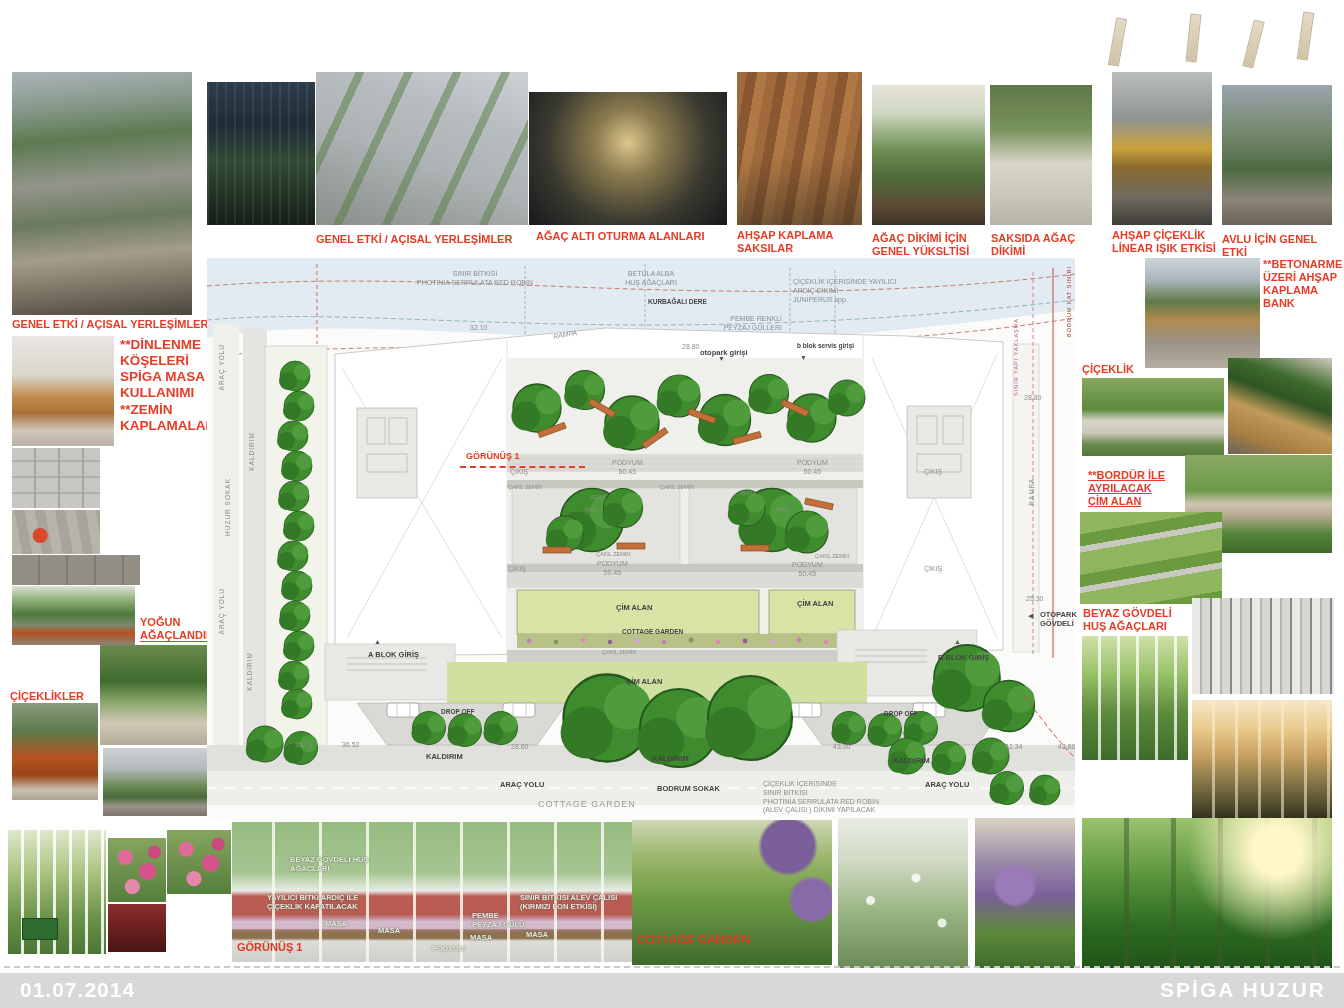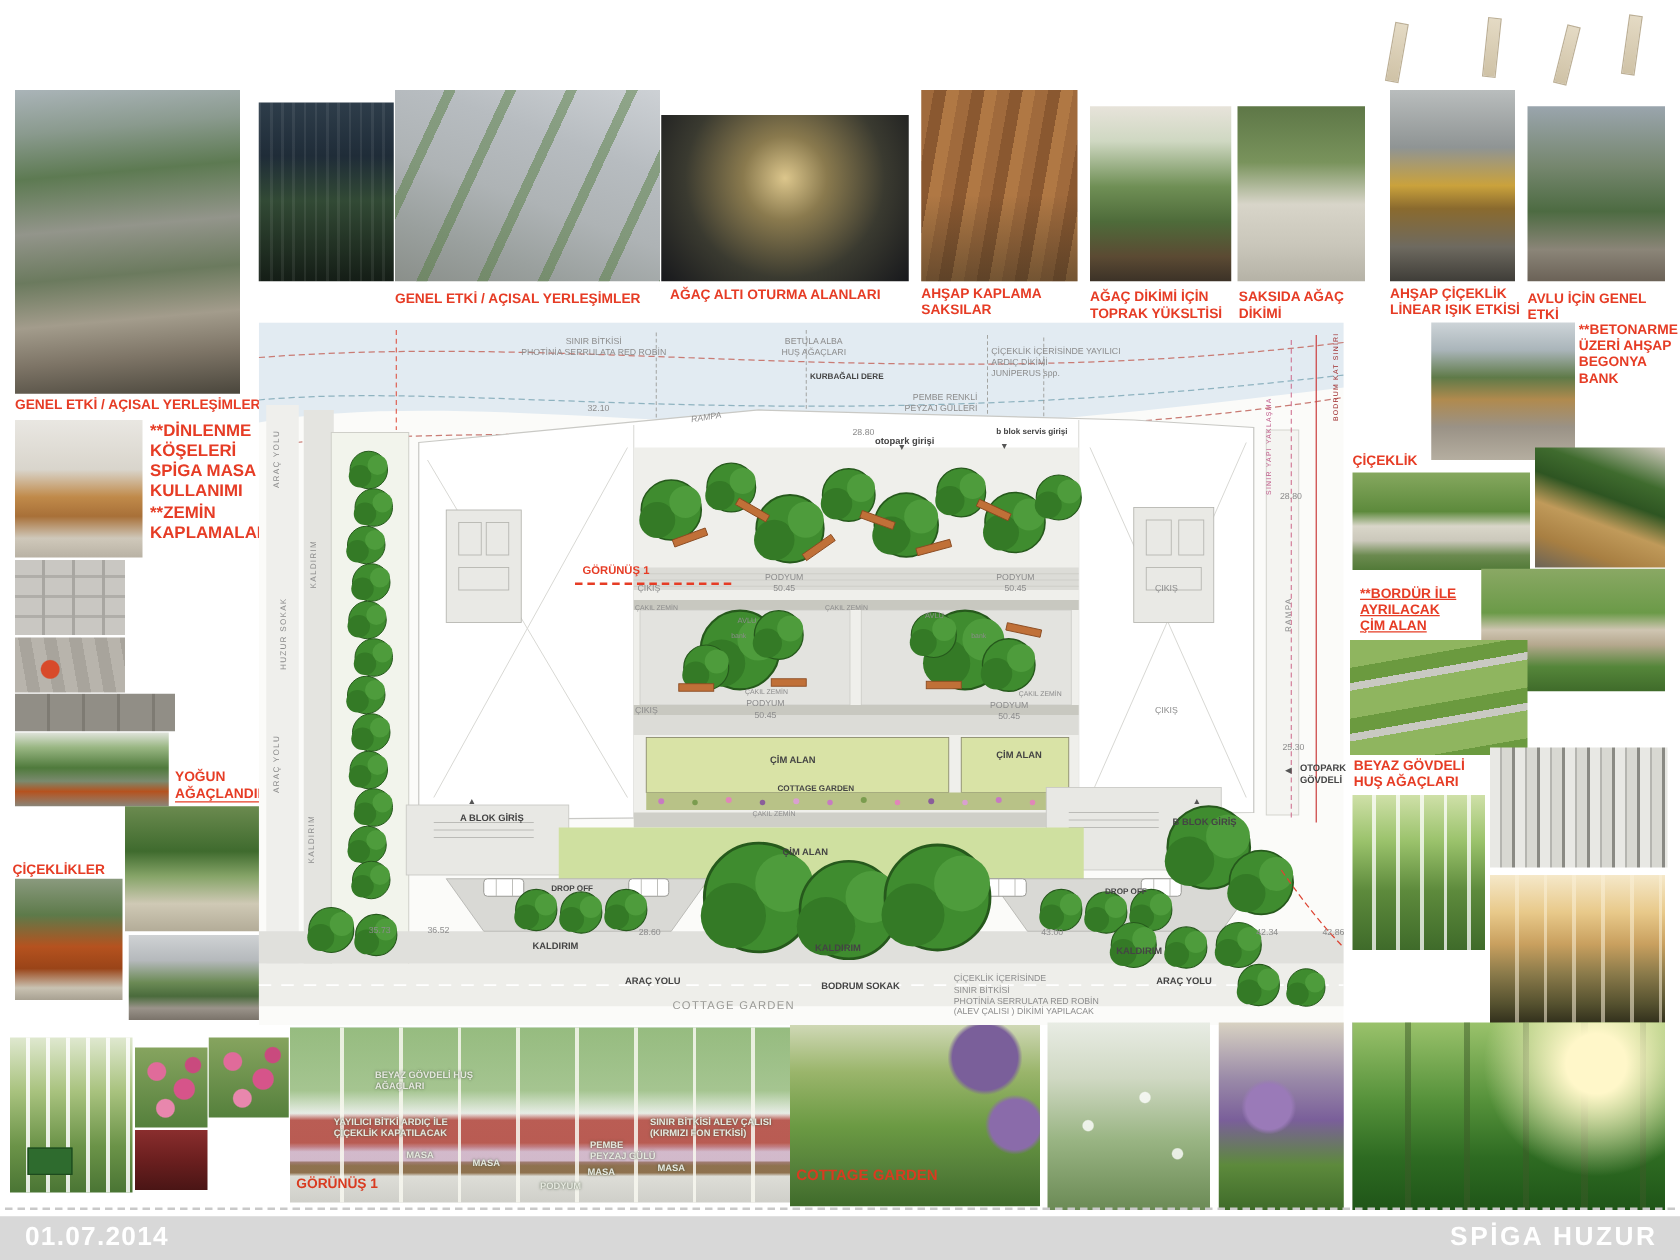--- a/index.html
+++ b/index.html
@@ -98,21 +98,21 @@
   <div class="ph p-graveltree" style="left:990px;top:85px;width:102px;height:140px;"></div>
   <div class="ph p-linbench" style="left:1112px;top:72px;width:100px;height:153px;"></div>
   <div class="ph p-court" style="left:1222px;top:85px;width:110px;height:140px;"></div>
 
   <div class="rl" style="left:12px;top:318px;">GENEL ETKİ / AÇISAL YERLEŞİMLER</div>
   <div class="rl" style="left:316px;top:233px;">GENEL ETKİ / AÇISAL YERLEŞİMLER</div>
   <div class="rl" style="left:536px;top:230px;">AĞAÇ ALTI OTURMA  ALANLARI</div>
   <div class="rl" style="left:737px;top:229px;">AHŞAP  KAPLAMA
 SAKSILAR</div>
   <div class="rl" style="left:872px;top:232px;">AĞAÇ DİKİMİ İÇİN
-TOPRAK  YÜKSLTİSİ</div>
+GENEL  YÜKSLTİSİ</div>
   <div class="rl" style="left:991px;top:232px;">SAKSIDA AĞAÇ
 DİKİMİ</div>
   <div class="rl" style="left:1112px;top:229px;">AHŞAP  ÇİÇEKLİK
 LİNEAR IŞIK ETKİSİ</div>
   <div class="rl" style="left:1222px;top:233px;">AVLU  İÇİN GENEL  ETKİ</div>
 
   <div class="ph p-picnic" style="left:12px;top:336px;width:102px;height:110px;"></div>
   <div class="rl big" style="left:120px;top:337px;">**DİNLENME
 KÖŞELERİ
 SPİGA MASA
@@ -127,21 +127,21 @@
 AĞAÇLANDIRMA</div>
   <div class="rline" style="left:140px;top:641px;width:76px;"></div>
   <div class="ph p-allee" style="left:100px;top:645px;width:130px;height:100px;"></div>
   <div class="rl" style="left:10px;top:690px;">ÇİÇEKLİKLER</div>
   <div class="ph p-corten" style="left:12px;top:703px;width:86px;height:97px;"></div>
   <div class="ph p-bldgpl" style="left:103px;top:748px;width:112px;height:68px;"></div>
 
   <div class="ph p-roofbench" style="left:1145px;top:258px;width:115px;height:110px;"></div>
   <div class="rl" style="left:1263px;top:258px;">**BETONARME
 ÜZERİ  AHŞAP
-BEGONYA
+KAPLAMA
 BANK</div>
   <div class="ph p-benchcorner" style="left:1228px;top:358px;width:104px;height:96px;"></div>
   <div class="rl" style="left:1082px;top:363px;">ÇİÇEKLİK</div>
   <div class="ph p-lawnwall" style="left:1082px;top:378px;width:142px;height:78px;"></div>
   <div class="rl" style="left:1088px;top:469px;text-decoration:underline;">**BORDÜR İLE
 AYRILACAK
 ÇİM ALAN</div>
   <div class="ph p-longbench" style="left:1185px;top:455px;width:147px;height:98px;"></div>
   <div class="ph p-terraces" style="left:1080px;top:512px;width:142px;height:92px;"></div>
   <div class="rl" style="left:1083px;top:607px;">BEYAZ GÖVDELİ
@@ -400,21 +400,21 @@
   <span class="ic" style="left:1028px;top:612px;">◀</span>
 
   <div class="ph p-birchgrove" style="left:8px;top:830px;width:98px;height:124px;">
     <div class="greensign"></div>
   </div>
   <div class="ph p-roses" style="left:108px;top:838px;width:58px;height:64px;"></div>
   <div class="ph p-roses" style="left:167px;top:830px;width:64px;height:64px;"></div>
   <div class="ph p-redfol" style="left:108px;top:904px;width:58px;height:48px;"></div>
 
   <div class="ph p-section" style="left:232px;top:822px;width:400px;height:140px;"></div>
-  <div class="sl" style="left:300px;top:855px;">BEYAZ GÖVDELİ HUŞ
+  <div class="sl" style="left:290px;top:855px;">BEYAZ GÖVDELİ HUŞ
 AĞAÇLARI</div>
   <div class="sl" style="left:267px;top:893px;">YAYILICI BİTKİ ARDIÇ  İLE
 ÇİÇEKLİK KAPATILACAK</div>
   <div class="sl" style="left:520px;top:893px;">SINIR BİTKİSİ  ALEV ÇALISI
 (KIRMIZI FON ETKİSİ)</div>
   <div class="sl" style="left:472px;top:911px;">PEMBE
 PEYZAJ GÜLÜ</div>
   <div class="sl" style="left:325px;top:919px;">MASA</div>
   <div class="sl" style="left:378px;top:926px;">MASA</div>
   <div class="sl" style="left:470px;top:933px;">MASA</div>

